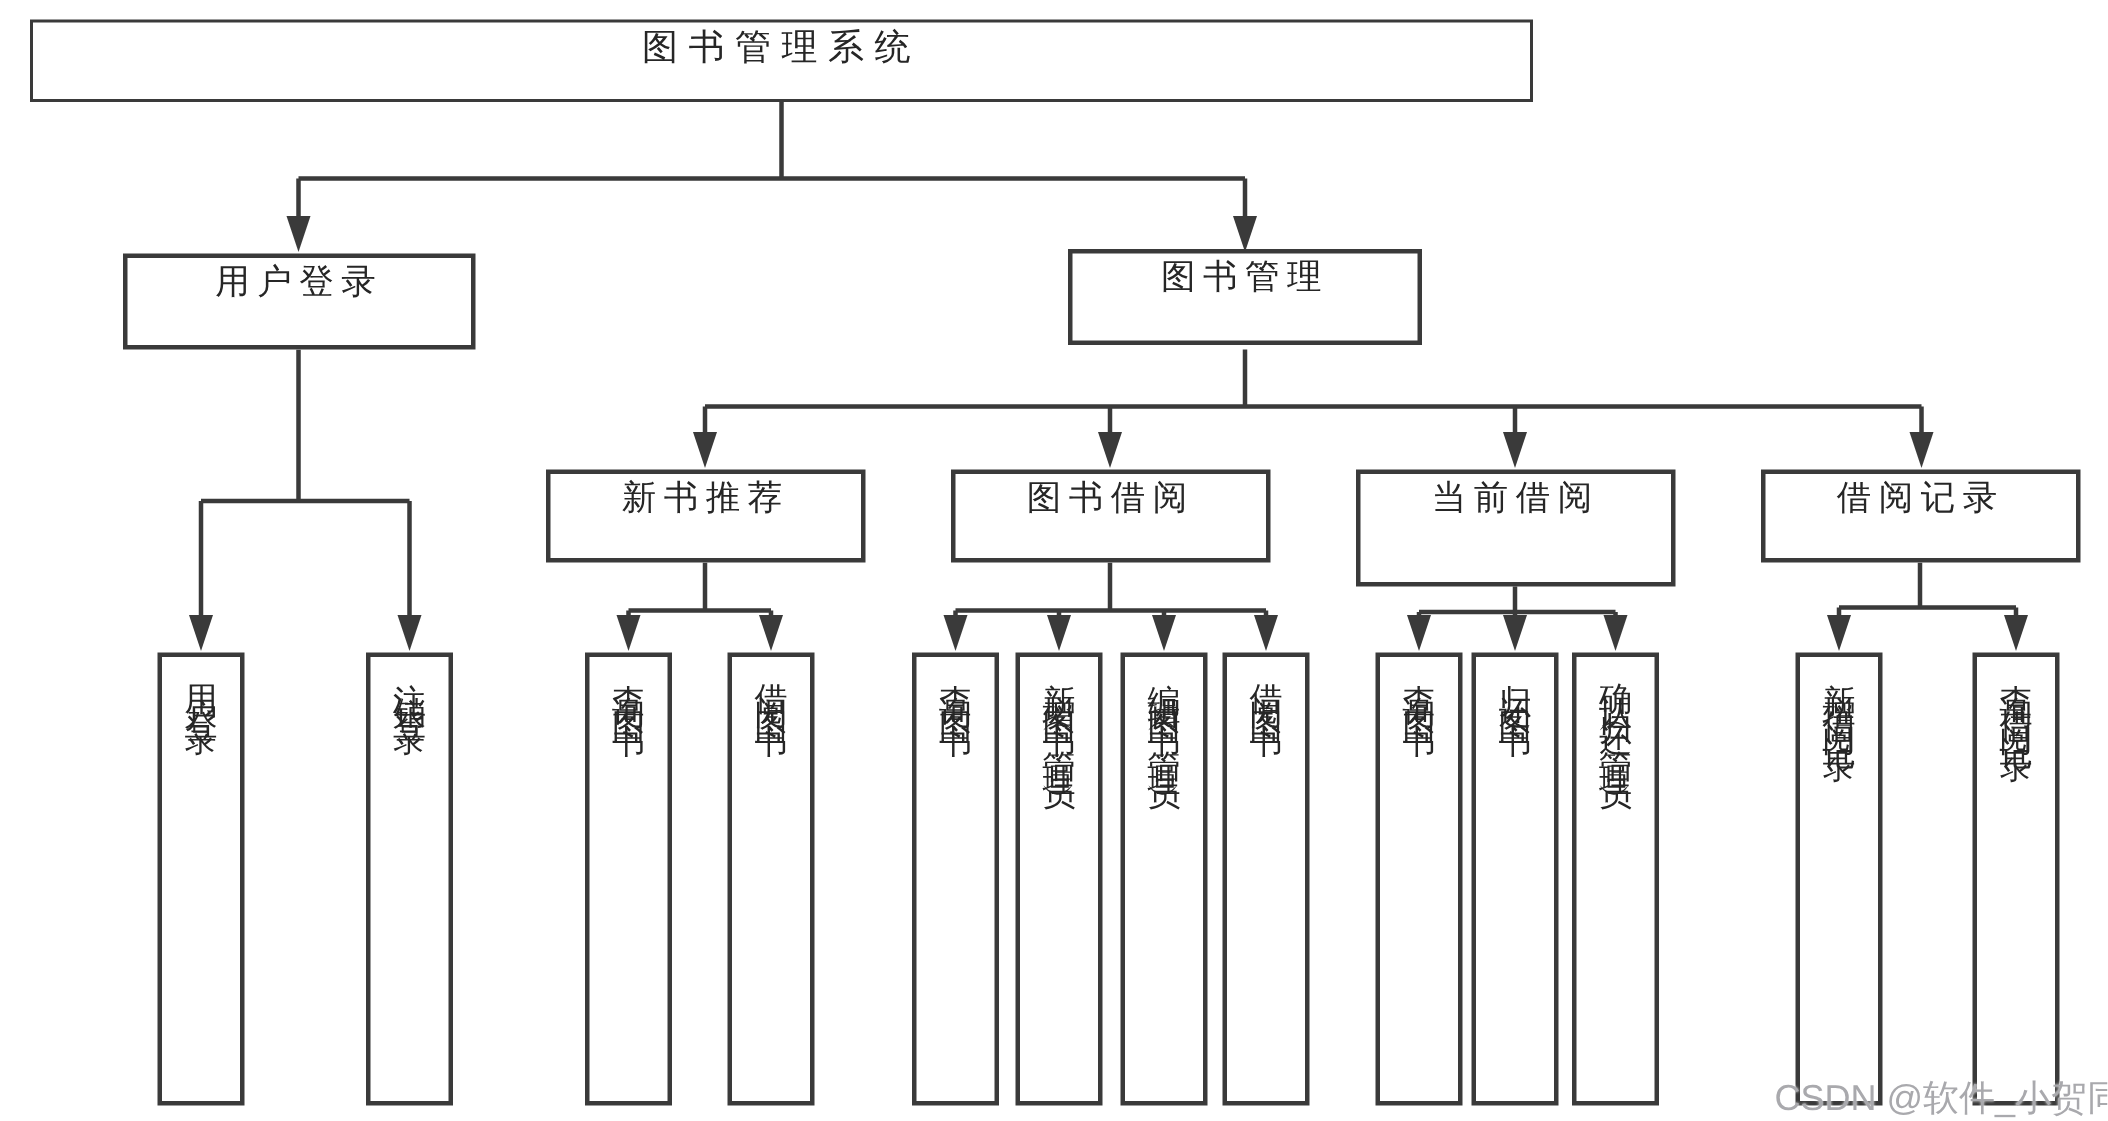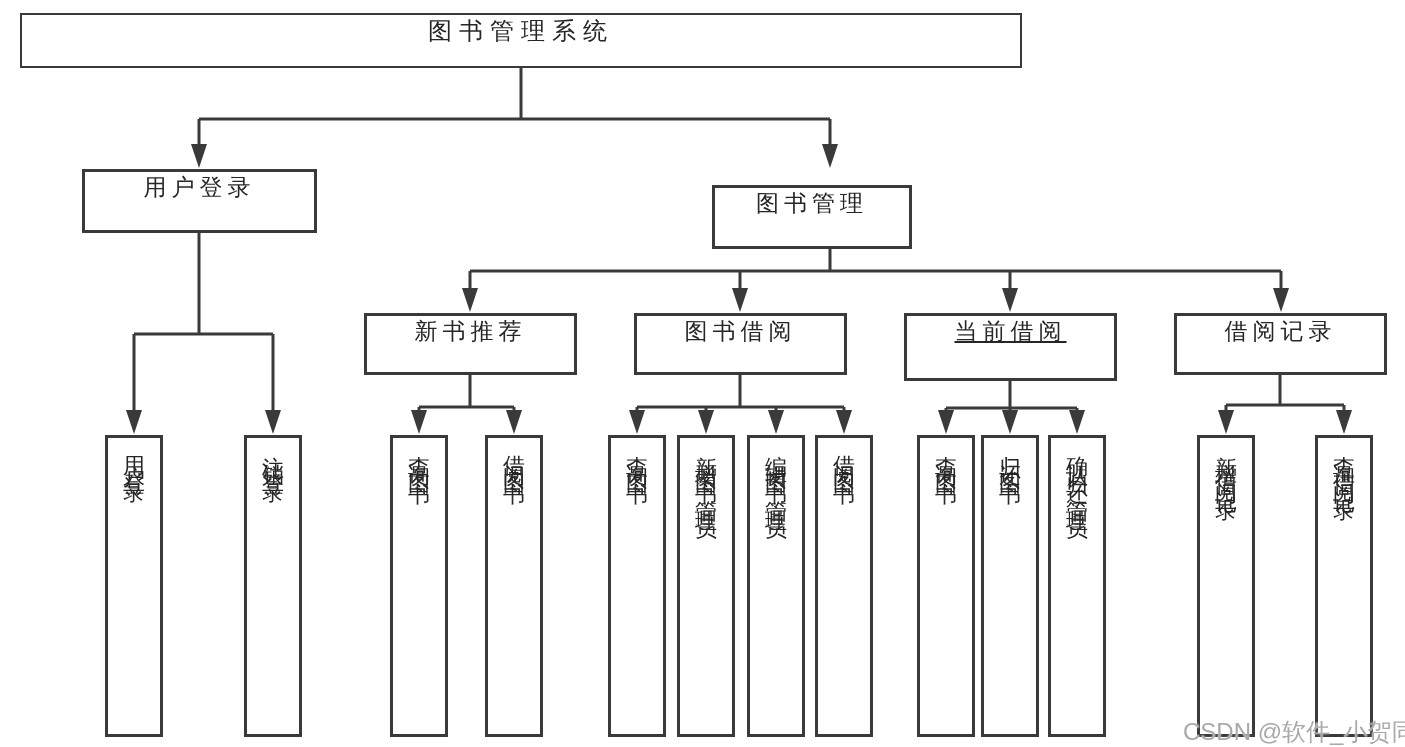--- a/index.html
+++ b/index.html
@@ -100,31 +100,31 @@
     </g>
   </svg>
 
   <div class="box root" style="left:20px; top:13px; width:1002px; height:55px;">
     <span>图书管理系统</span>
   </div>
 
   <div class="box hnode" style="left:82px; top:169px; width:235px; height:64px;">
     <span>用户登录</span>
   </div>
-  <div class="box hnode" style="left:712px; top:185px; width:200px; height:64px;">
+  <div class="box hnode" style="left:712px; top:166px; width:236px; height:64px;">
     <span>图书管理</span>
   </div>
 
   <div class="box hnode" style="left:364px; top:313px; width:213px; height:62px;">
     <span>新书推荐</span>
   </div>
   <div class="box hnode" style="left:634px; top:313px; width:213px; height:62px;">
     <span>图书借阅</span>
   </div>
-  <div class="box hnode" style="left:904px; top:313px; width:213px; height:68px;text-decoration:underline;">
+  <div class="box hnode" style="left:904px; top:313px; width:213px; height:78px;">
     <span>当前借阅</span>
   </div>
   <div class="box hnode" style="left:1174px; top:313px; width:213px; height:62px;">
     <span>借阅记录</span>
   </div>
 
   <div class="box leaf" style="left:105px; top:435px; width:58px; height:302px;">
     <span class="vtext">用户登录</span>
   </div>
   <div class="box leaf" style="left:244px; top:435px; width:58px; height:302px;">

